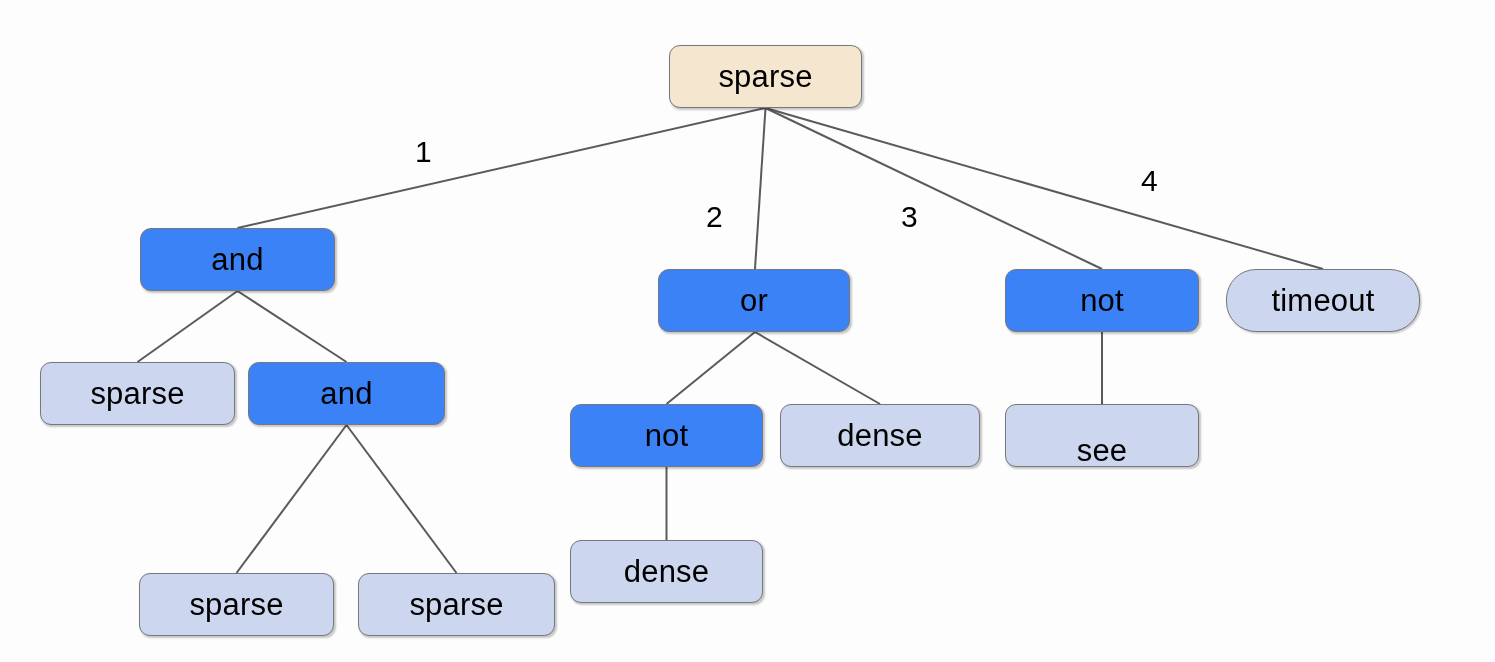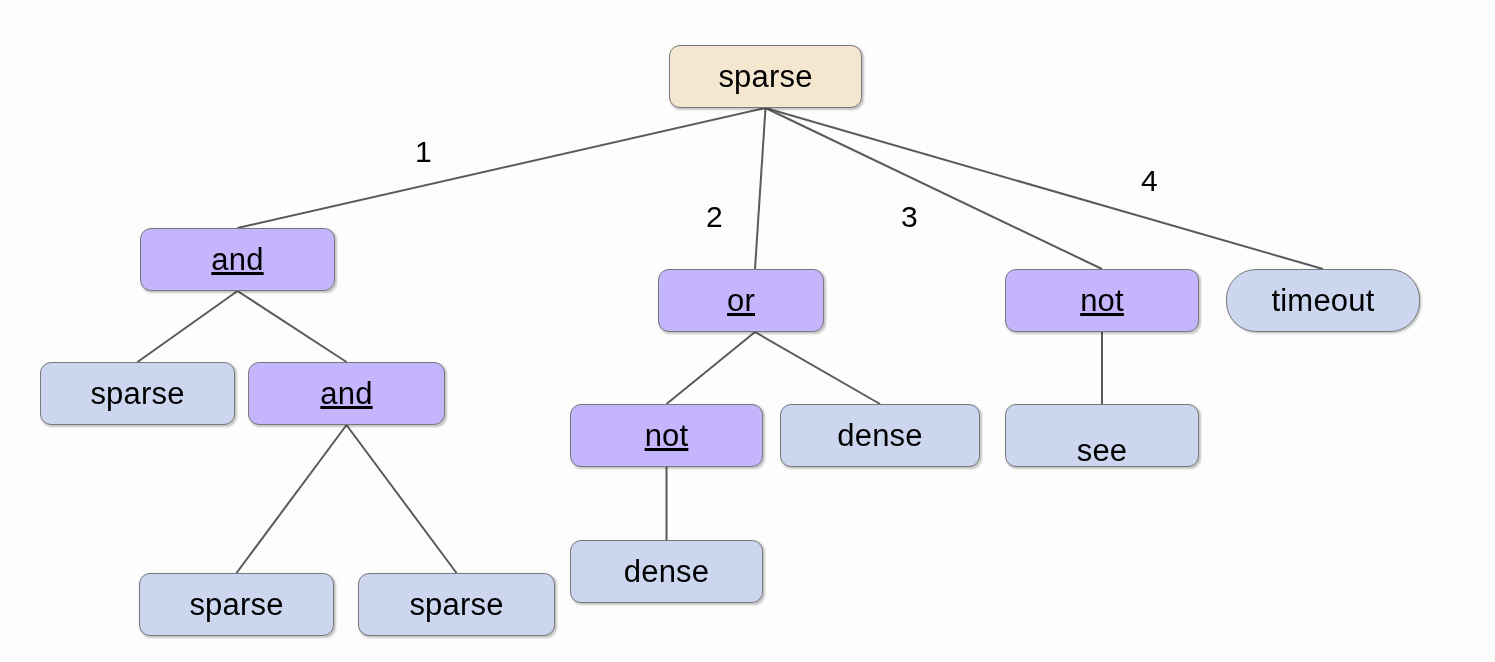--- a/index.html
+++ b/index.html
@@ -33,21 +33,21 @@
     justify-content: center;
     color: #000000;
     font-size: 31px;
     line-height: 1;
     letter-spacing: 0.2px;
     box-shadow: 1.5px 1.5px 2px rgba(0,0,0,0.22);
     white-space: nowrap;
     z-index: 2;
   }
   .node.root   { background: #f5e6d0; }
-  .node.op     { background: #c4b5fd; text-decoration: underline; }
+  .node.op     { background: #3b82f6; }
   .node.leaf   { background: #ccd6ee; }
   .edge-label {
     position: absolute;
     color: #000000;
     font-size: 30px;
     line-height: 1;
     z-index: 3;
     white-space: nowrap;
   }
 </style>
@@ -69,21 +69,21 @@
       <line x1="666.5" y1="467" x2="666.5" y2="540" stroke="#5a5a5e" stroke-width="2"></line>
       <line x1="1102" y1="332" x2="1102" y2="404" stroke="#5a5a5e" stroke-width="2"></line>
     </svg>
   <div id="node-layer">
       <div class="node root" style="left: 669px; top: 45px; width: 193px; height: 63px;">
         <span>sparse</span>
       </div>
       <div class="node op" style="left: 140px; top: 228px; width: 195px; height: 63px;">
         <span>and</span>
       </div>
-      <div class="node op" style="left: 658px; top: 269px; width: 166px; height: 63px;">
+      <div class="node op" style="left: 658px; top: 269px; width: 192px; height: 63px;">
         <span>or</span>
       </div>
       <div class="node op" style="left: 1005px; top: 269px; width: 194px; height: 63px;">
         <span>not</span>
       </div>
       <div class="node leaf" style="left: 1226px; top: 269px; width: 194px; height: 63px; border-radius: 30px;">
         <span>timeout</span>
       </div>
       <div class="node leaf" style="left: 40px; top: 362px; width: 195px; height: 63px;">
         <span>sparse</span>

